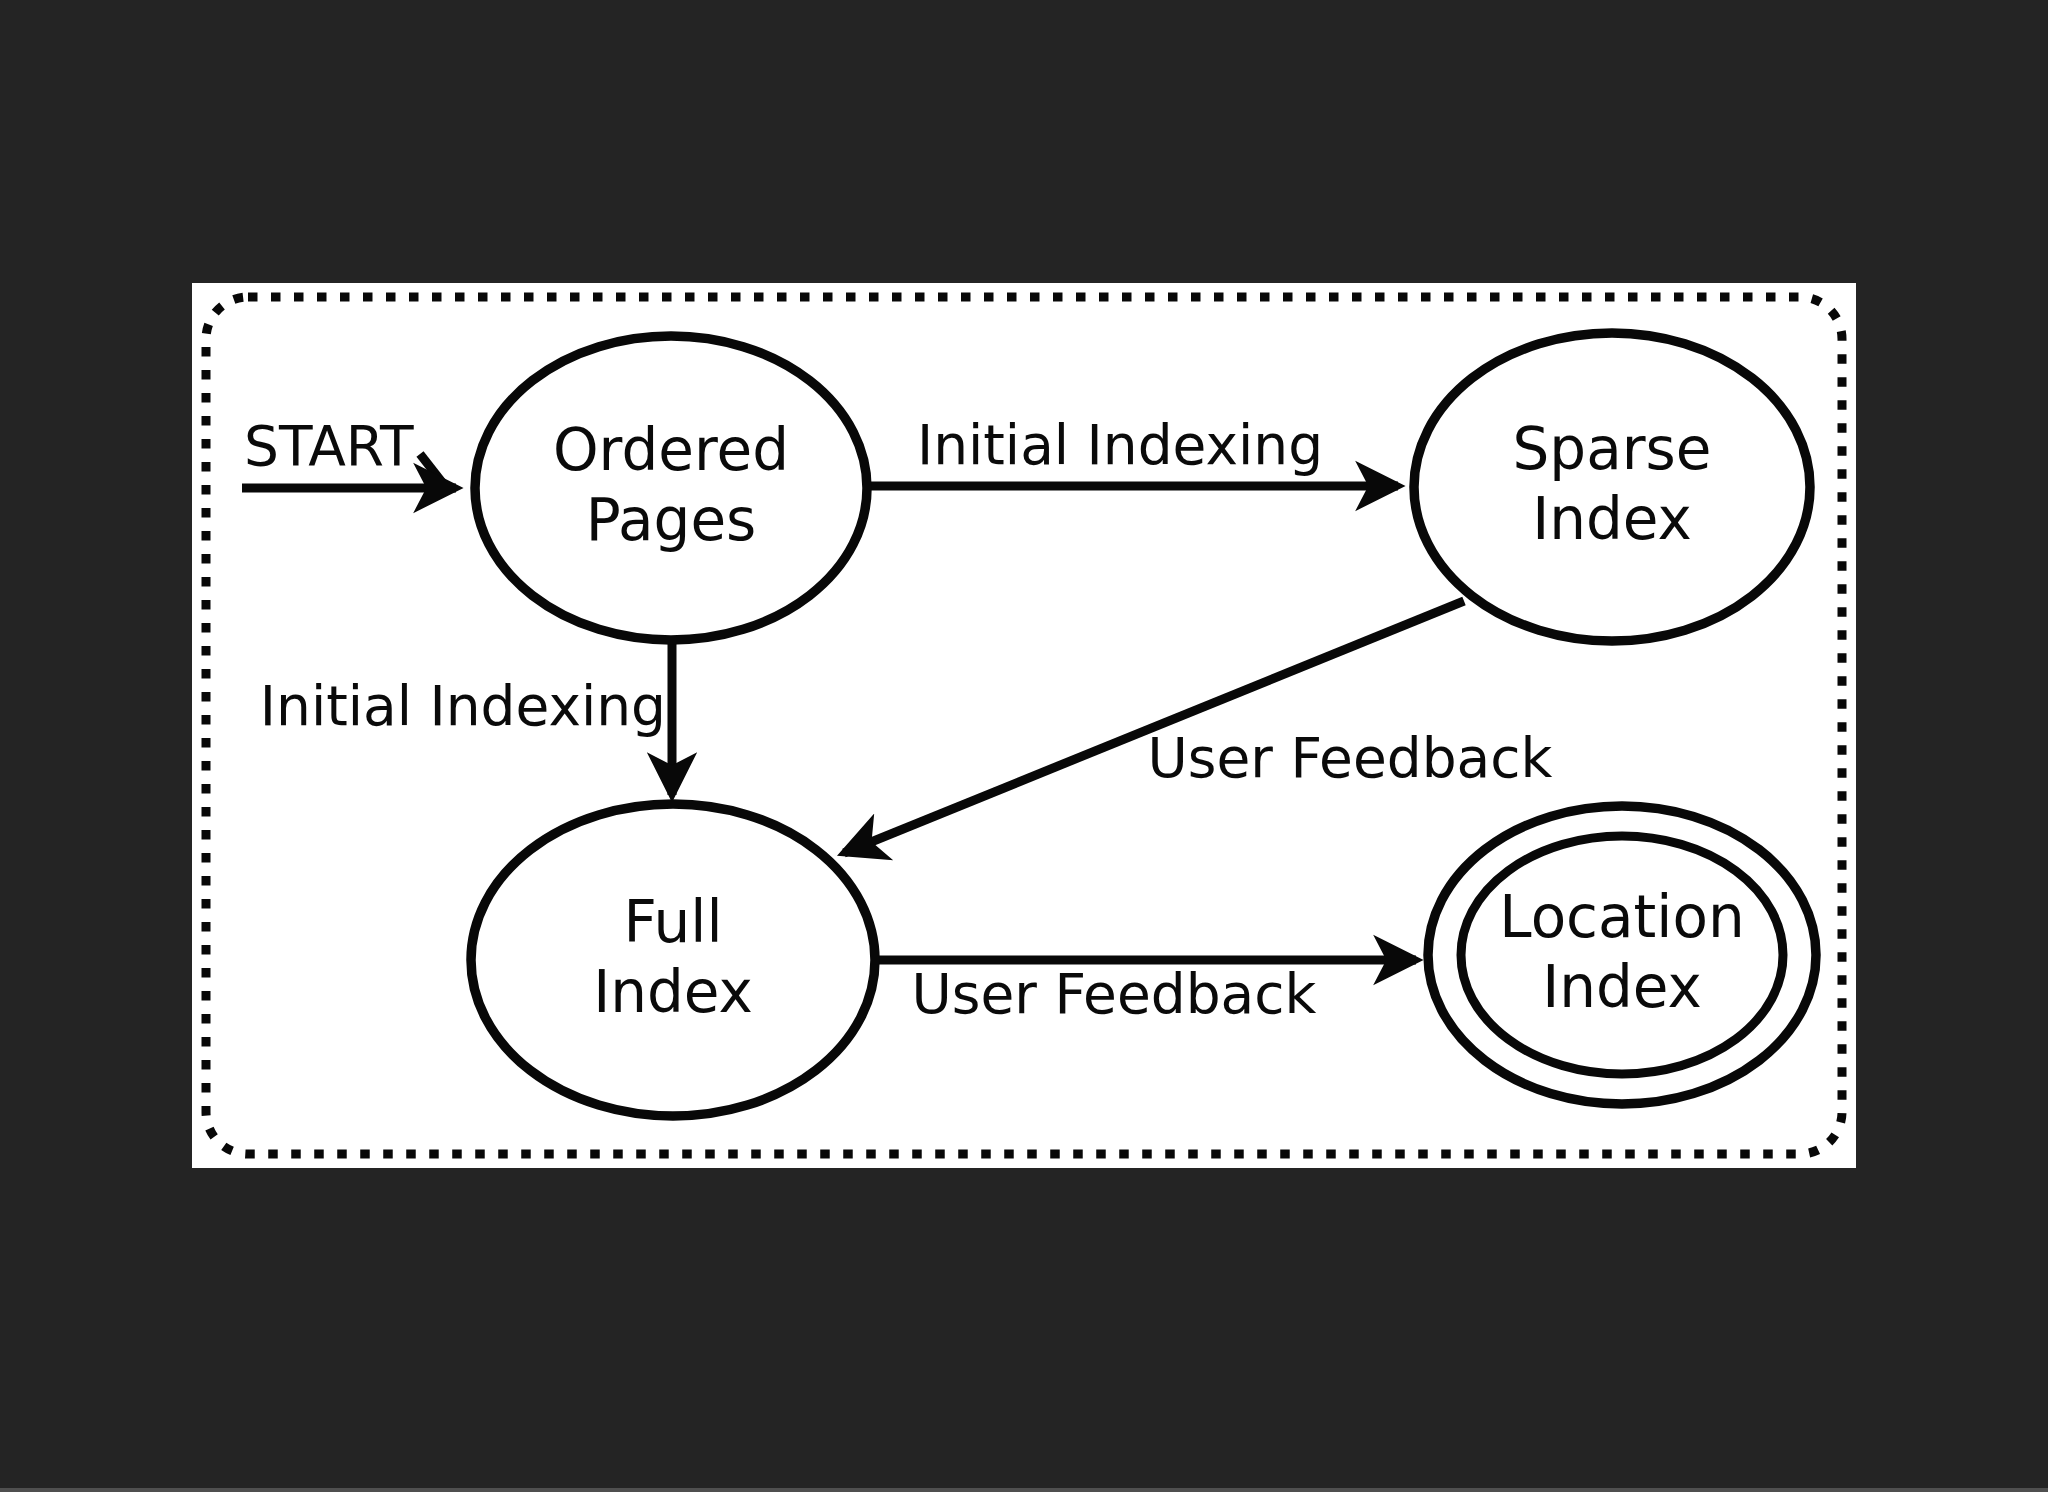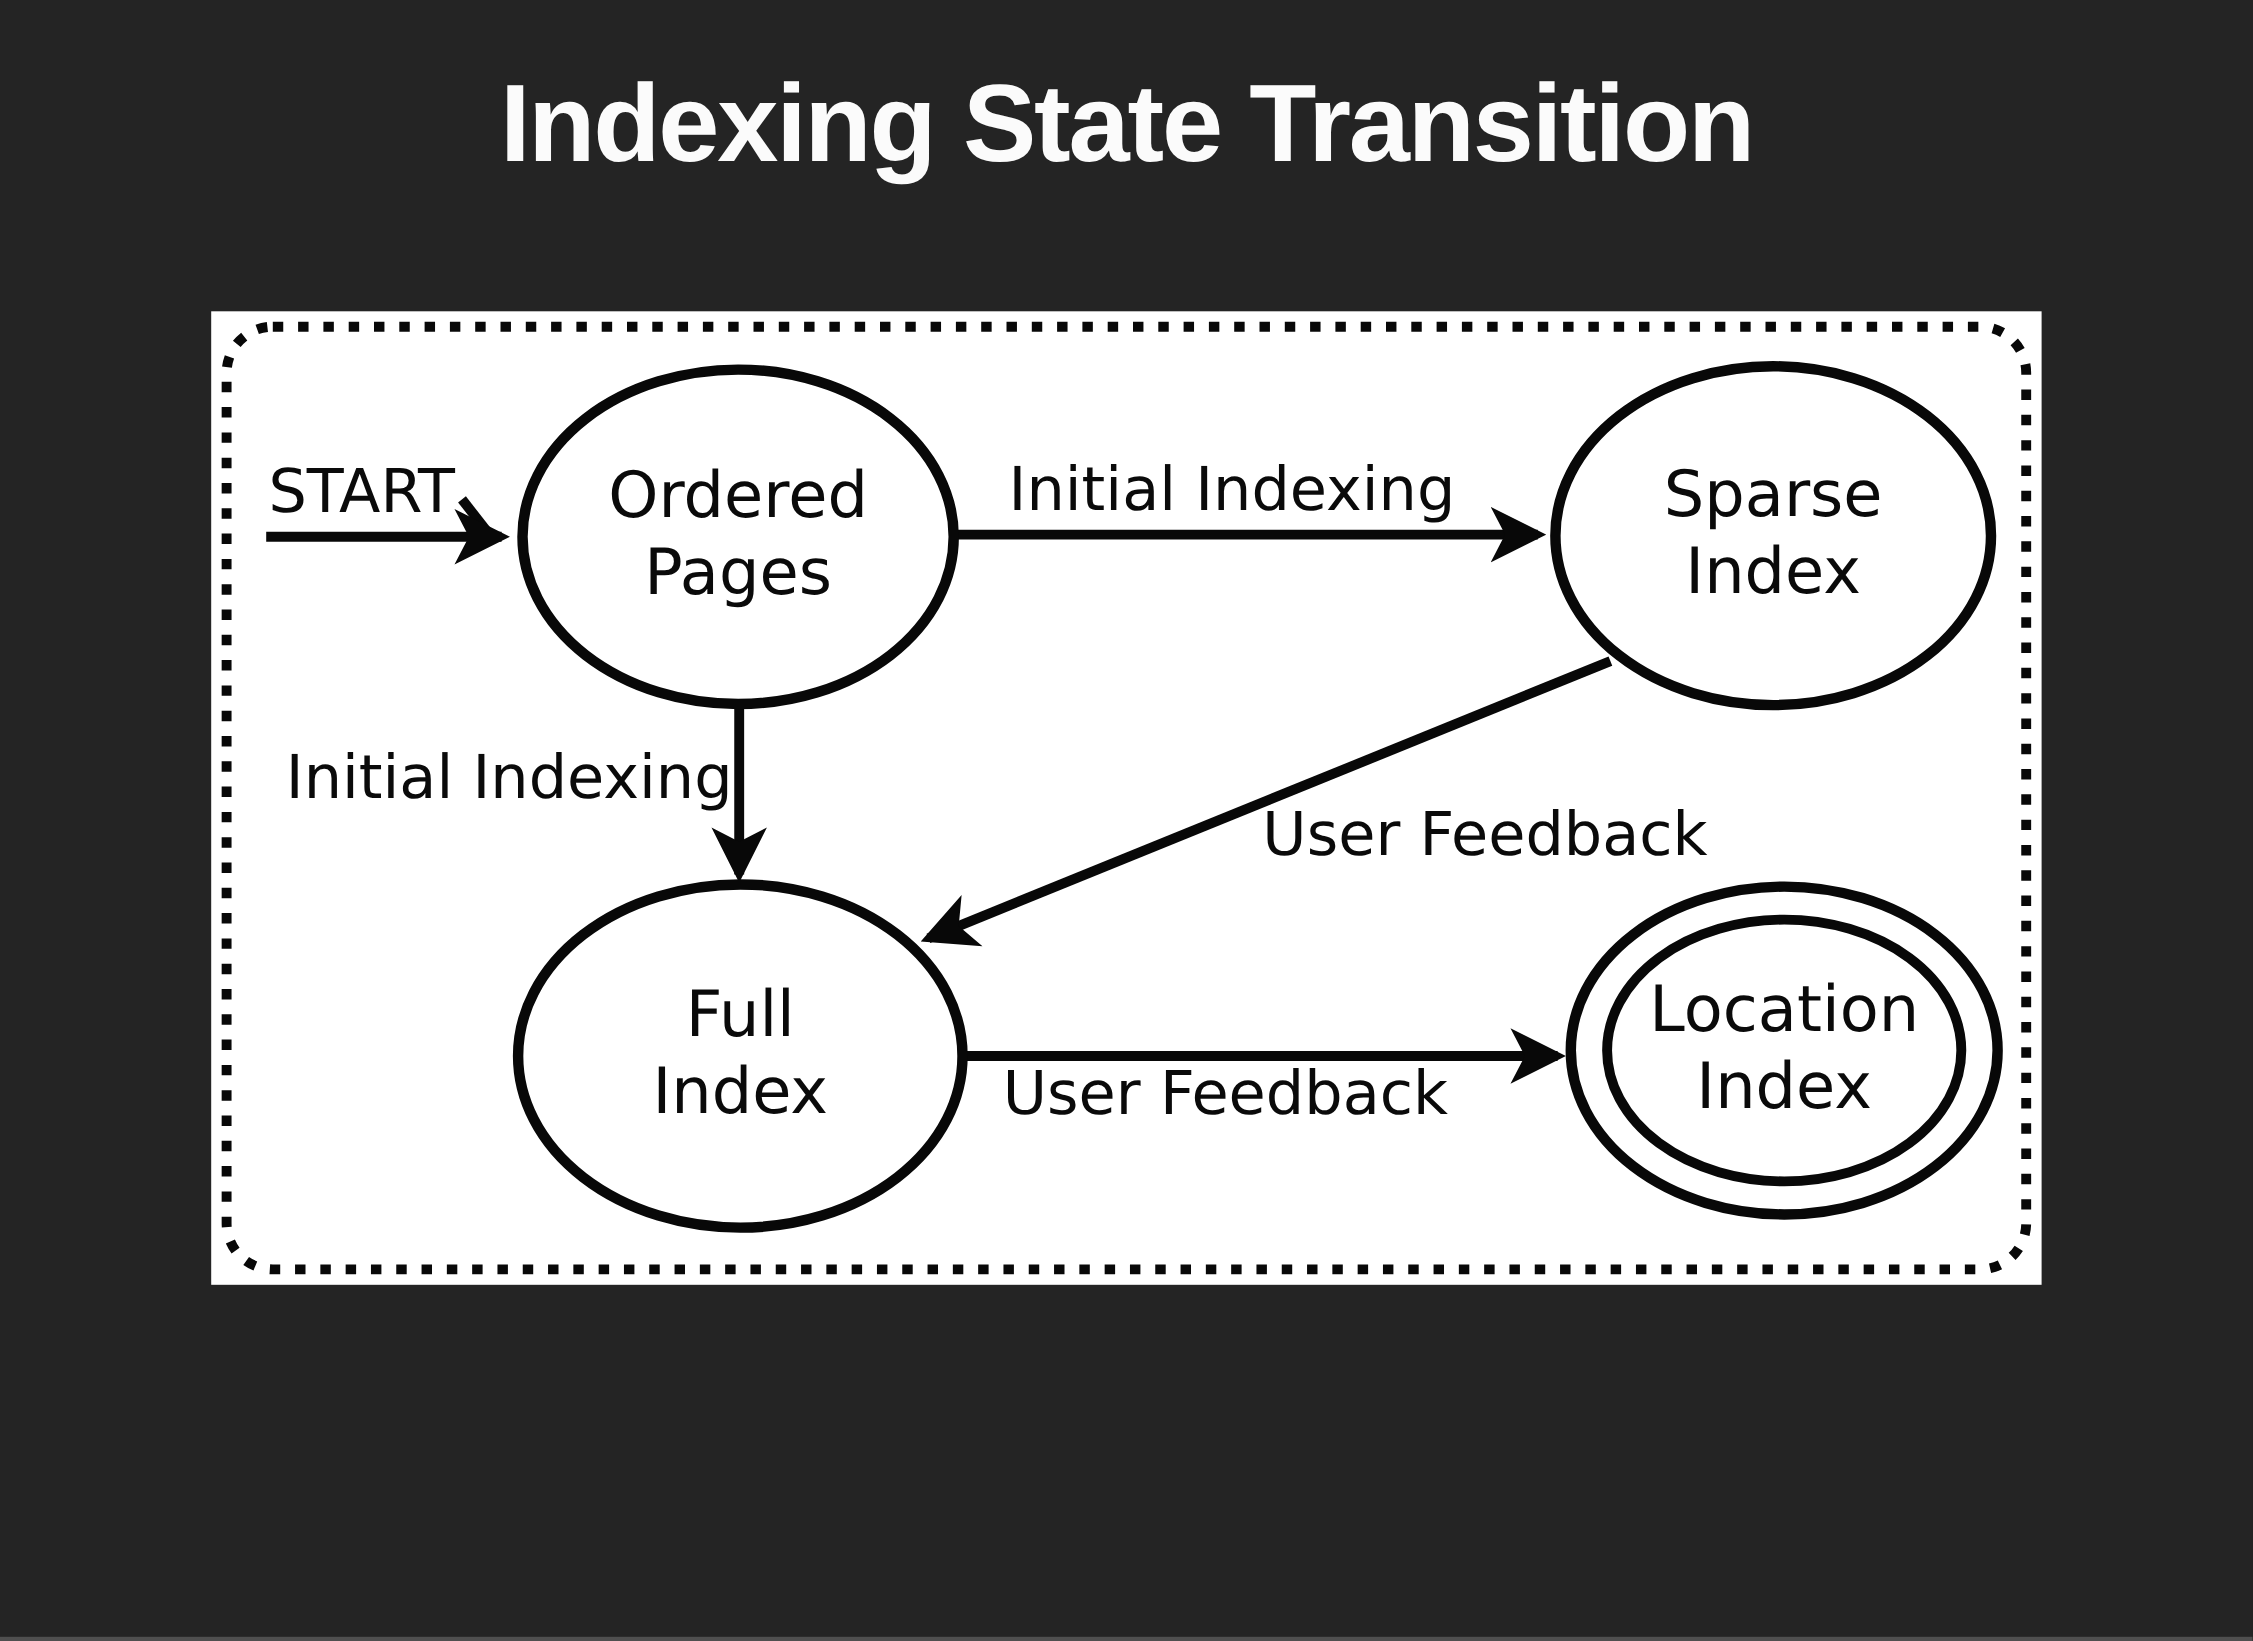--- a/index.html
+++ b/index.html
@@ -51,21 +51,20 @@
     left: 0; bottom: 0;
     width: 100%; height: 4px;
     background: #4f4f4f;
   }
 </style>
 </head>
 <body>
 
 <div class="stage">
 
-  <div class="title">Indexing State Transition</div>
 
   <div class="panel">
     <svg viewBox="0 0 1664 885">
       <defs>
         <marker id="ah" viewBox="0 0 10 10" refX="8.5" refY="5" markerWidth="5.6" markerHeight="6.4" orient="auto">
           <path d="M 0 0 L 10 5 L 0 10 L 2.6 5 Z" fill="#080808"></path>
         </marker>
       </defs>
 
       <rect class="dotted-frame" x="14" y="14" width="1636" height="857" rx="42" stroke-dasharray="9.5 13.5"></rect>

